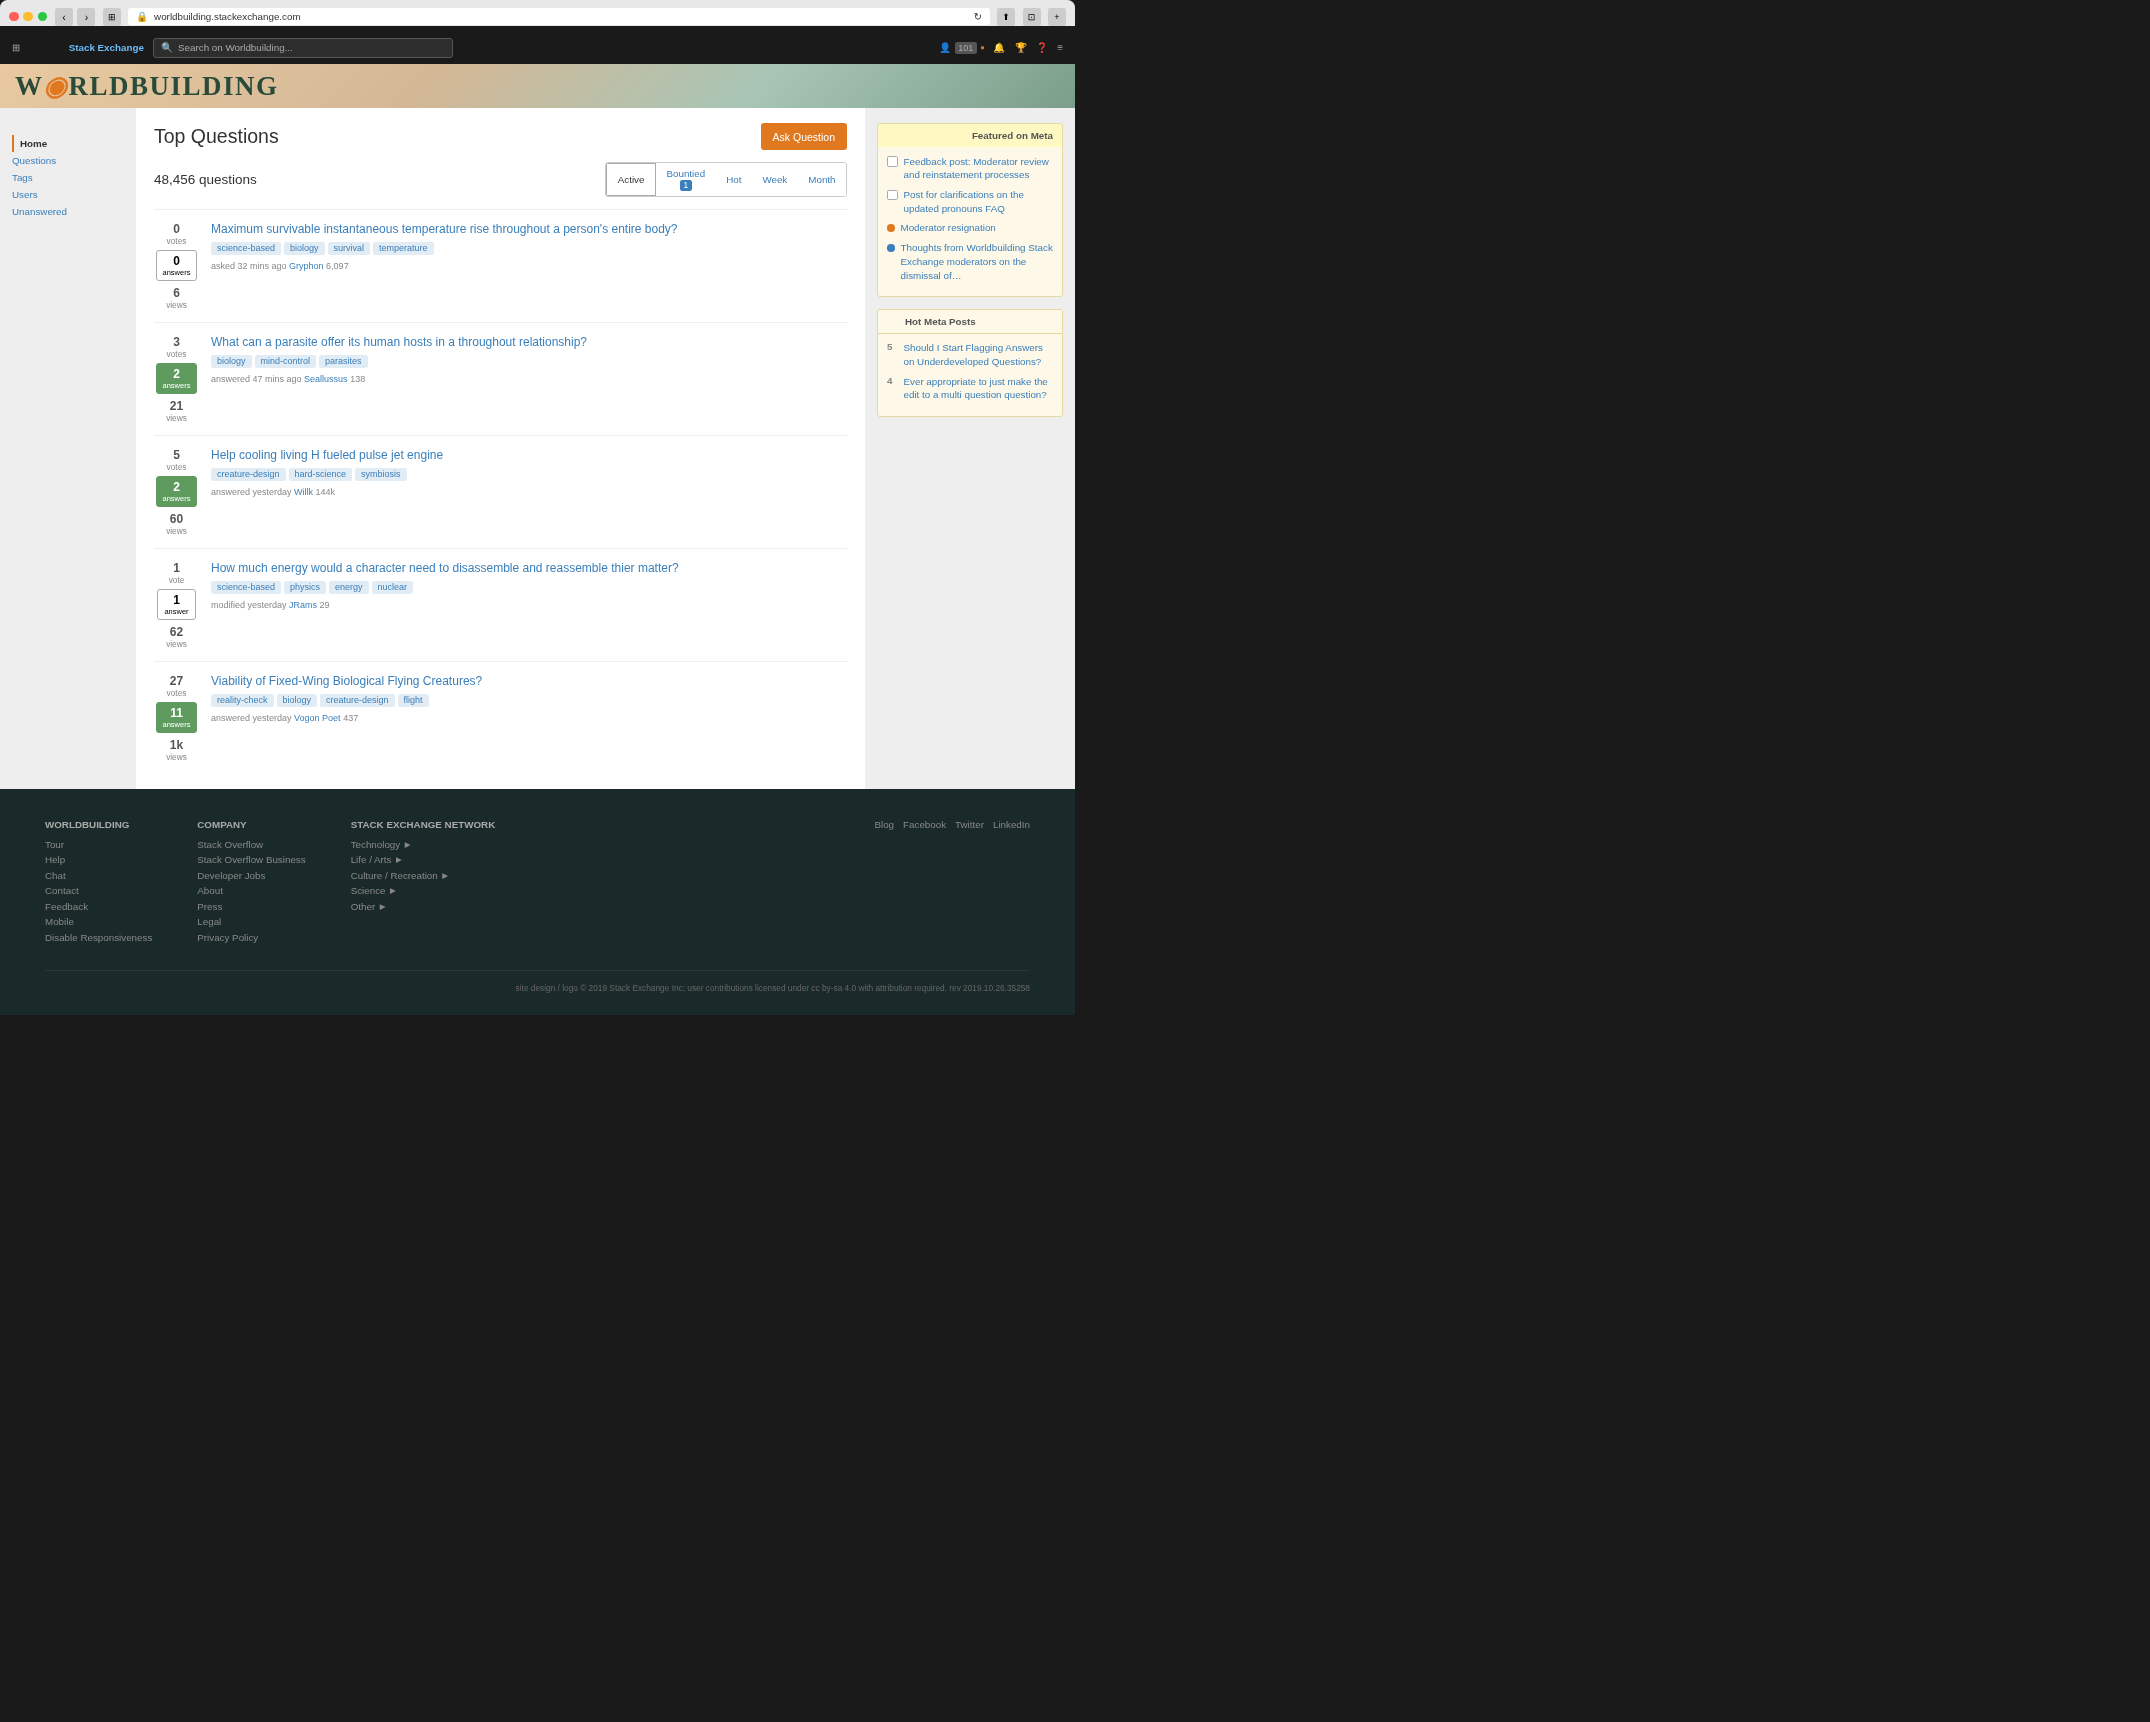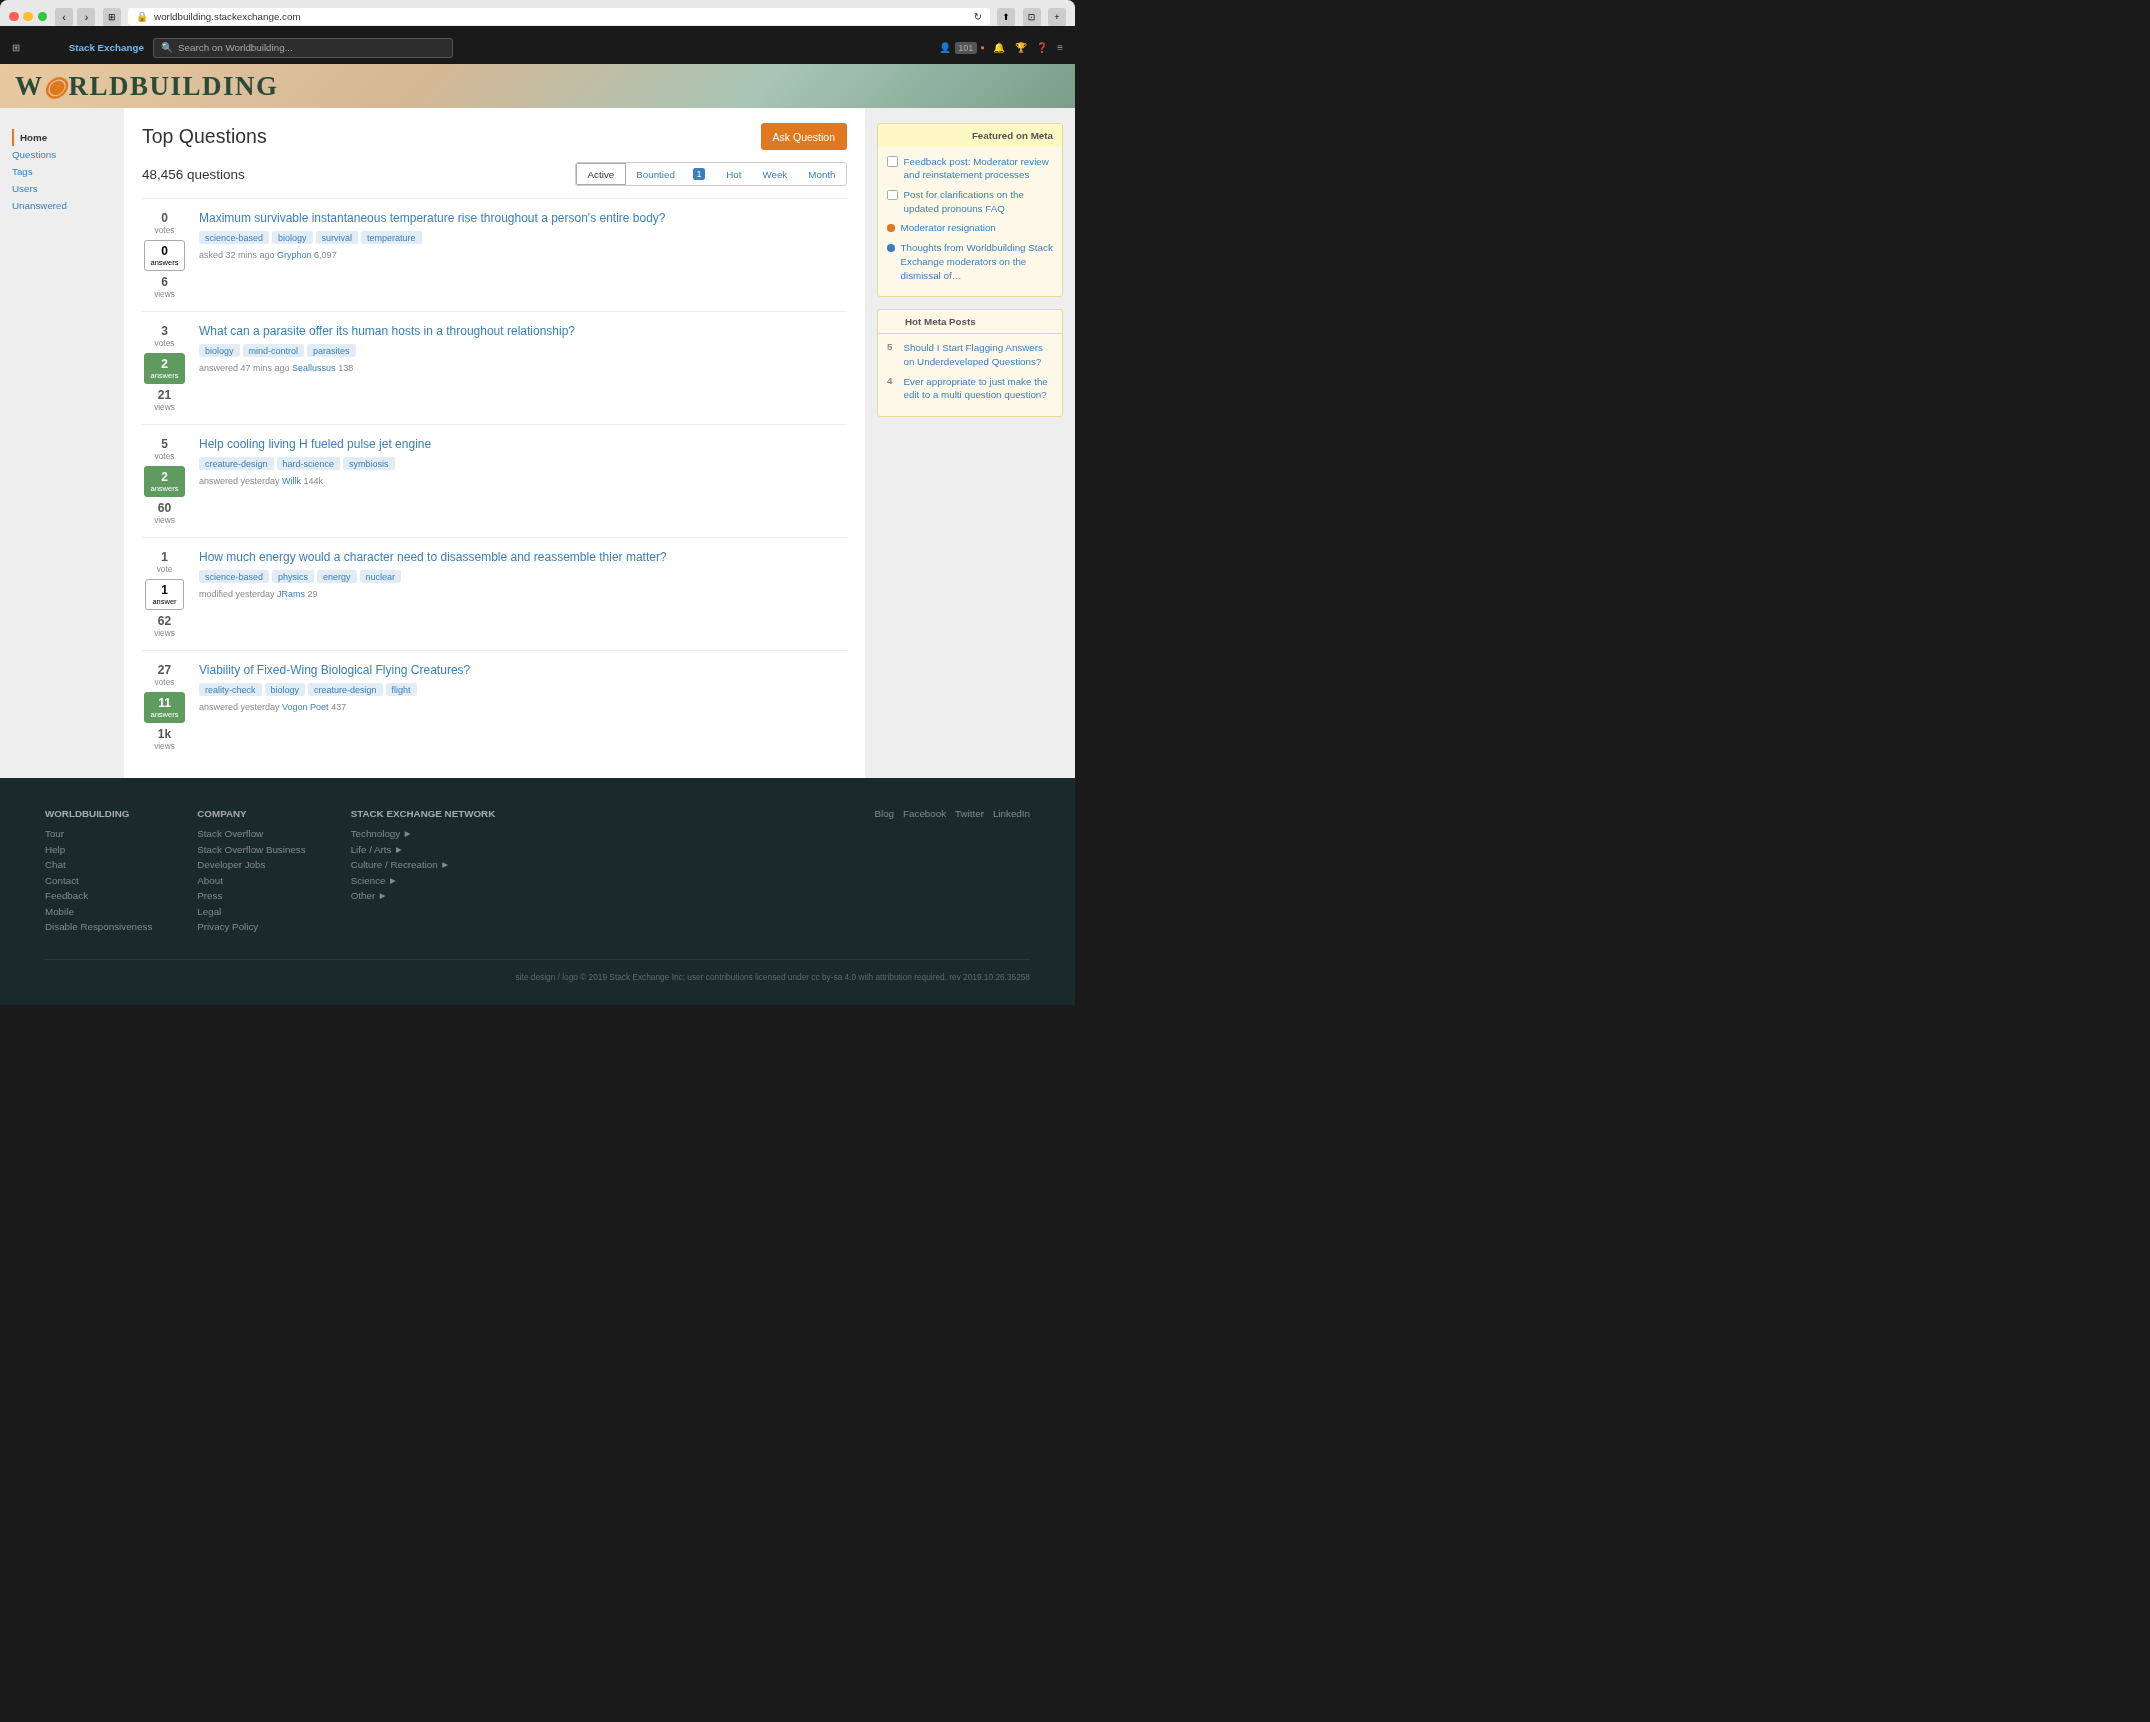--- a/index.html
+++ b/index.html
@@ -105,22 +105,22 @@
 
     
     .main-container {
       background: #eee;
       display: flex;
       gap: 0;
     }
 
     
     .sidebar {
-      width: 124px;
-      padding: 21px 12px;
+      width: 136px;
+      padding: 27px 12px;
       flex-shrink: 0;
     }
     .sidebar-item {
       display: block;
       padding: 3px 0;
       font-size: 9.8px;
       color: #3a7fbb;
       text-decoration: none;
       cursor: pointer;
     }
@@ -181,21 +181,21 @@
       background: white;
       color: #3a7fbb;
       position: relative;
     }
     .filter-tab.active {
       background: white;
       color: #333;
       border: 1.5px solid #aaa;
     }
     .filter-tab.bountied {
-      display: flex; align-items: center; gap: 18px;
+      display: flex; align-items: center; gap: 1px; flex-direction: column;
     }
     .bountied-badge {
       background: #3a7fbb;
       color: white;
       border-radius: 2.3px;
       padding: 0.8px 3.8px;
       font-size: 8.3px;
     }
 
     

